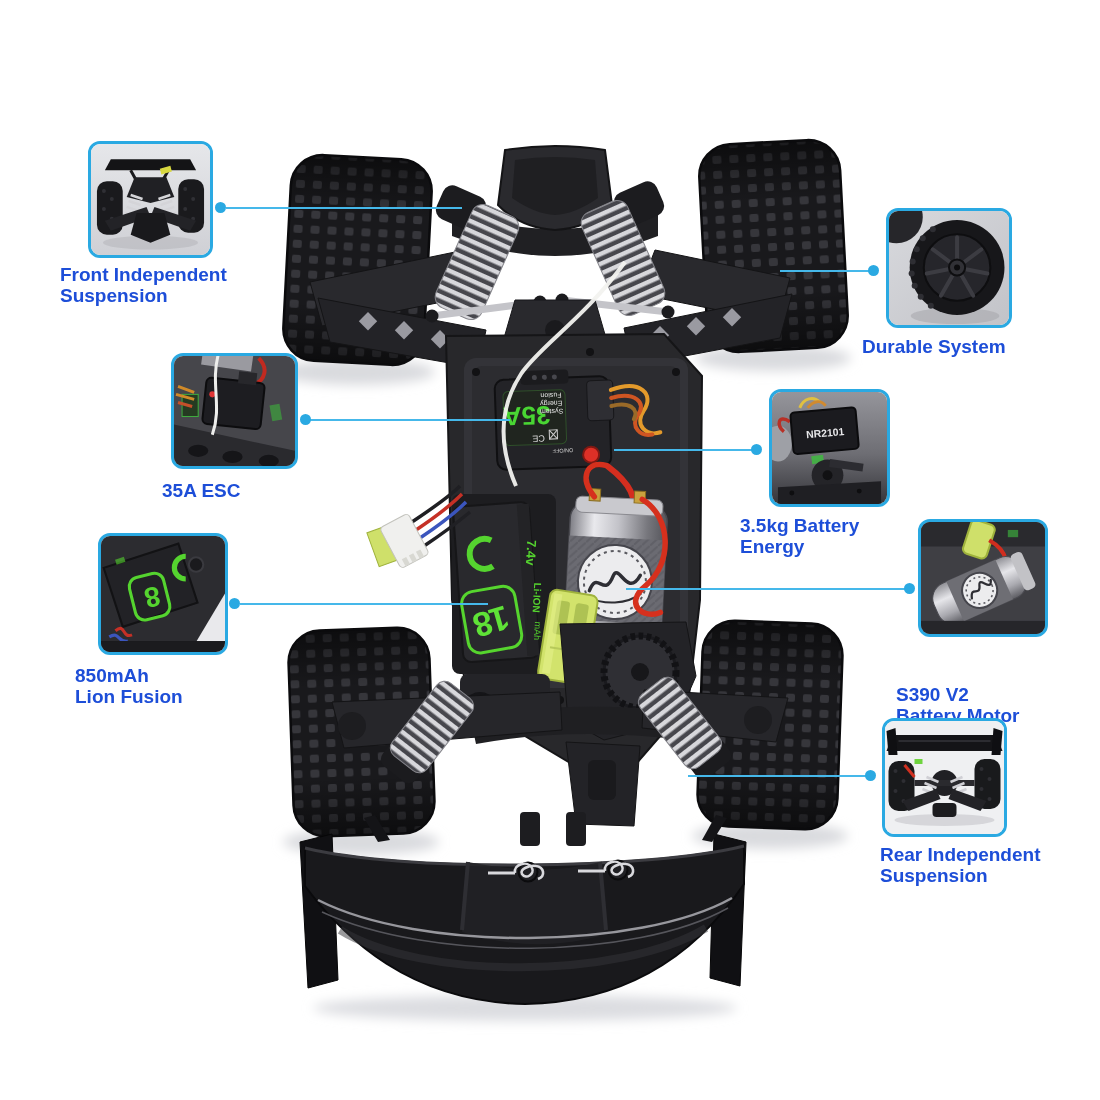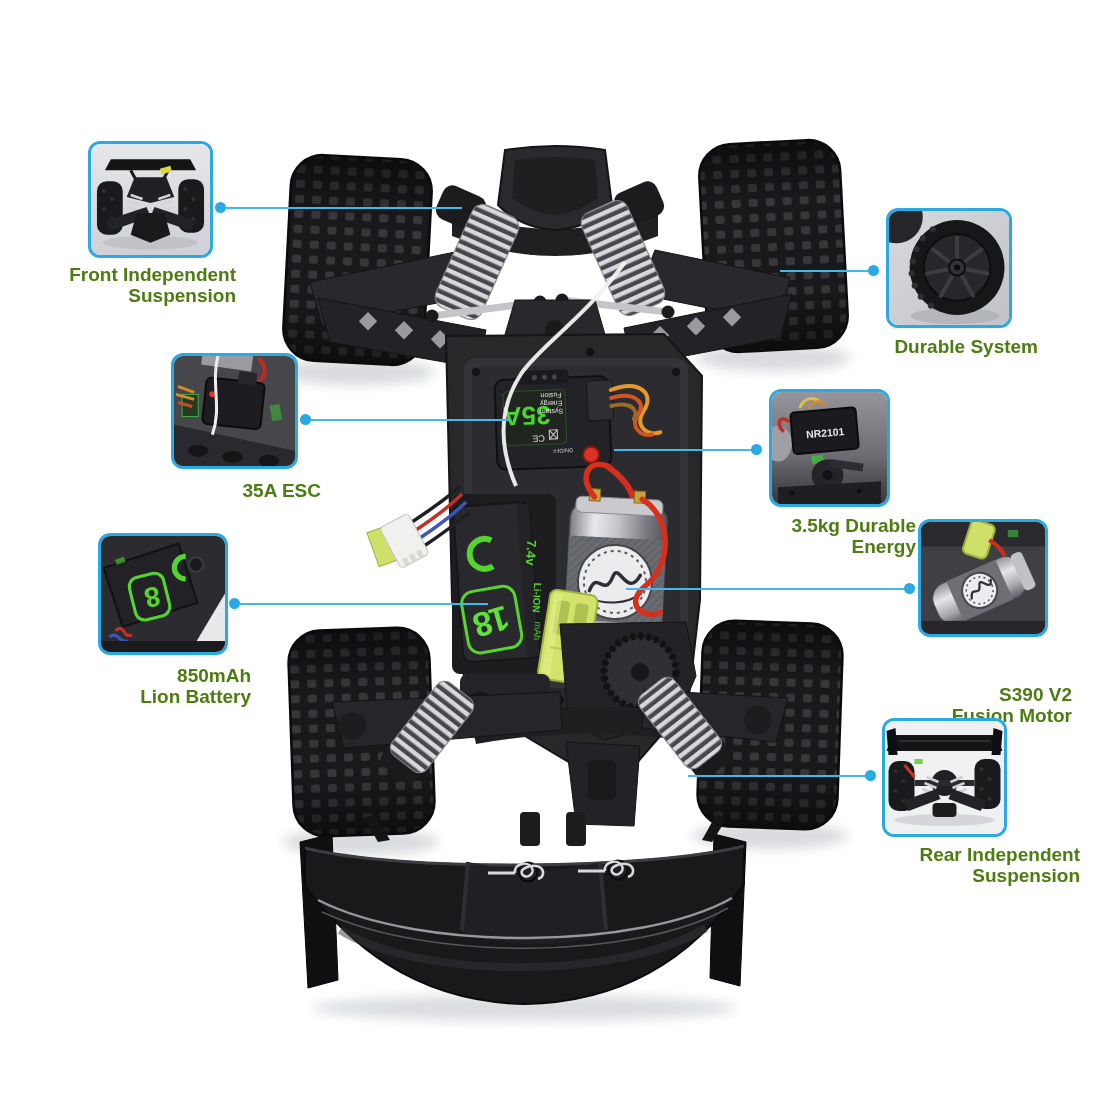--- a/index.html
+++ b/index.html
@@ -3,21 +3,21 @@
 <meta charset="utf-8">
 <style>
   html,body{margin:0;padding:0;background:#ffffff;}
   .canvas{position:relative;width:1100px;height:1100px;background:#ffffff;overflow:hidden;
           font-family:"Liberation Sans",sans-serif;}
   .car-art{position:absolute;left:0;top:0;width:1100px;height:1100px;}
   .thumb{position:absolute;border:3px solid #2aa9e2;border-radius:12px;background:#fff;overflow:hidden;box-sizing:border-box;}
   .thumb svg{display:block;width:100%;height:100%;}
   .cline{position:absolute;height:2px;background:#45b8ea;}
   .cdot{position:absolute;width:11px;height:11px;border-radius:50%;background:#2aa9e2;}
-  .clabel{position:absolute;text-align:right;font-weight:bold;font-size:19px;line-height:21px;color:#4d7c0f;}
+  .clabel{position:absolute;text-align:left;font-weight:bold;font-size:19px;line-height:21px;color:#1d4ed8;}
   svg text{font-family:"Liberation Sans",sans-serif;}
 </style>
 </head>
 <body>
 
 <div class="canvas">
 
   <svg class="car-art" viewBox="0 0 1100 1100">
     <defs>
       <pattern id="m-studs" width="17" height="15" patternUnits="userSpaceOnUse">
@@ -375,21 +375,21 @@
         <path d="M4,32 l16,6 M2,40 l18,5" stroke="#d08a28" stroke-width="3" fill="none"></path>
         <path d="M4,48 l14,4" stroke="#c4502a" stroke-width="3" fill="none"></path>
         <rect x="96" y="50" width="10" height="16" transform="rotate(-10 101 58)" fill="#3da23d" opacity=".7"></rect>
         <g fill="#151518">
             <ellipse cx="24" cy="96" rx="10" ry="6"></ellipse>
             <ellipse cx="58" cy="102" rx="10" ry="6"></ellipse>
             <ellipse cx="94" cy="106" rx="10" ry="6"></ellipse>
           </g>
       </svg>
     </div>
-    <div class="clabel" style="left:145px;top:480px;width:176px">
+    <div class="clabel" style="left:162px;top:480px;width:176px">
       <div>35A ESC</div>
       <div></div>
     </div>
   </div>
 
   <div>
     <div class="cline" style="left:614px;top:449px;width:138px"></div>
     <div class="cdot" style="left:751px;top:444px"></div>
     <div class="thumb" style="left:769px;top:389px;width:121px;height:118px">
       <svg viewBox="0 0 120 113" preserveAspectRatio="xMidYMid slice">
@@ -410,21 +410,21 @@
         <rect x="42" y="64" width="12" height="8" transform="rotate(-8 48 68)" fill="#3dbf3d" opacity=".8"></rect>
         <circle cx="58" cy="84" r="16" fill="#242428"></circle>
         <rect x="60" y="70" width="34" height="8" transform="rotate(8 77 74)" fill="#2c2c31"></rect>
         <circle cx="58" cy="84" r="5" fill="#111113"></circle>
         <path d="M8,96 L112,90 L112,113 L8,113 Z" fill="#1f1f23"></path>
         <circle cx="22" cy="102" r="2.5" fill="#0e0e10"></circle>
           <circle cx="90" cy="100" r="2.5" fill="#0e0e10"></circle>
       </svg>
     </div>
     <div class="clabel" style="left:740px;top:515px;width:176px">
-      <div>3.5kg Durable</div>
+      <div>3.5kg Battery</div>
       <div>Energy</div>
     </div>
   </div>
 
   <div>
     <div class="cline" style="left:240px;top:603px;width:248px"></div>
     <div class="cdot" style="left:229px;top:598px"></div>
     <div class="thumb" style="left:98px;top:533px;width:130px;height:122px">
       <svg viewBox="0 0 120 113" preserveAspectRatio="xMidYMid slice">
         <rect width="120" height="113" fill="#2c2c30"></rect>
@@ -435,21 +435,21 @@
         <path d="M82,20 A11 11 0 1 0 82,42" fill="none" stroke="#55d42f" stroke-width="5"></path>
         <rect x="14" y="22" width="9" height="5" transform="rotate(-18 18 24)" fill="#55d42f" opacity=".6"></rect>
         <circle cx="92" cy="28" r="7" fill="#1a1a1d" stroke="#3a3a3f" stroke-width="2"></circle>
         <path d="M14,92 C24,84 20,100 30,96" stroke="#c53026" stroke-width="3" fill="none"></path>
         <path d="M8,98 C18,92 16,104 26,102" stroke="#3b55bd" stroke-width="3" fill="none"></path>
         <rect x="0" y="102" width="120" height="11" fill="#1b1b1e"></rect>
       </svg>
     </div>
     <div class="clabel" style="left:75px;top:665px;width:176px">
       <div>850mAh</div>
-      <div>Lion Battery</div>
+      <div>Lion Fusion</div>
     </div>
   </div>
 
   <div>
     <div class="cline" style="left:626px;top:588px;width:280px"></div>
     <div class="cdot" style="left:904px;top:583px"></div>
     <div class="thumb" style="left:918px;top:519px;width:130px;height:118px">
       <svg viewBox="0 0 120 113" preserveAspectRatio="xMidYMid slice">
         <defs>
             <linearGradient id="t6g" x1="0" y1="0" x2="0" y2="1">
@@ -471,21 +471,21 @@
           <circle cx="56" cy="67" r="17" fill="#ececee" stroke="#45454c" stroke-width="2"></circle>
           <circle cx="56" cy="67" r="13" fill="none" stroke="#5a5a60" stroke-width="1.5" stroke-dasharray="2 3"></circle>
           <path d="M46,71 C50,58 54,74 58,62 C61,54 66,74 70,62" fill="none" stroke="#2e2e34" stroke-width="2.2" stroke-linecap="round"></path>
           <rect x="96" y="48" width="12" height="38" rx="4" fill="#c2c2c6"></rect>
         </g>
         <rect x="0" y="98" width="120" height="15" fill="#26262a"></rect>
       </svg>
     </div>
     <div class="clabel" style="left:896px;top:684px;width:176px">
       <div>S390 V2</div>
-      <div>Fusion Motor</div>
+      <div>Battery Motor</div>
     </div>
   </div>
 
   <div>
     <div class="cline" style="left:688px;top:775px;width:178px"></div>
     <div class="cdot" style="left:865px;top:770px"></div>
     <div class="thumb" style="left:882px;top:718px;width:125px;height:119px">
       <svg viewBox="0 0 120 113" preserveAspectRatio="xMidYMid slice">
         <rect width="120" height="113" fill="#eff0f2"></rect>
         <ellipse cx="60" cy="99" rx="50" ry="6" fill="#c4c5c9" opacity=".6"></ellipse>
@@ -511,19 +511,19 @@
         <line x1="30" y1="62" x2="90" y2="62" stroke="#2a2a2e" stroke-width="6"></line>
         <g stroke="#cfcfd4" stroke-width="2.5">
           <path d="M42,56 l12,5 M40,62 l12,5 M38,68 l12,5 M36,74 l12,5"></path>
           <path d="M78,56 l-12,5 M80,62 l-12,5 M82,68 l-12,5 M84,74 l-12,5"></path>
         </g>
         <path d="M18,80 L52,68 L56,78 L24,90 Z" fill="#232327"></path>
         <path d="M102,80 L68,68 L64,78 L96,90 Z" fill="#232327"></path>
         <rect x="48" y="82" width="24" height="14" rx="4" fill="#1c1c1f"></rect>
       </svg>
     </div>
-    <div class="clabel" style="left:904px;top:844px;width:176px">
+    <div class="clabel" style="left:880px;top:844px;width:176px">
       <div>Rear Independent</div>
       <div>Suspension</div>
     </div>
   </div>
 
 </div>
 
 </body></html>

